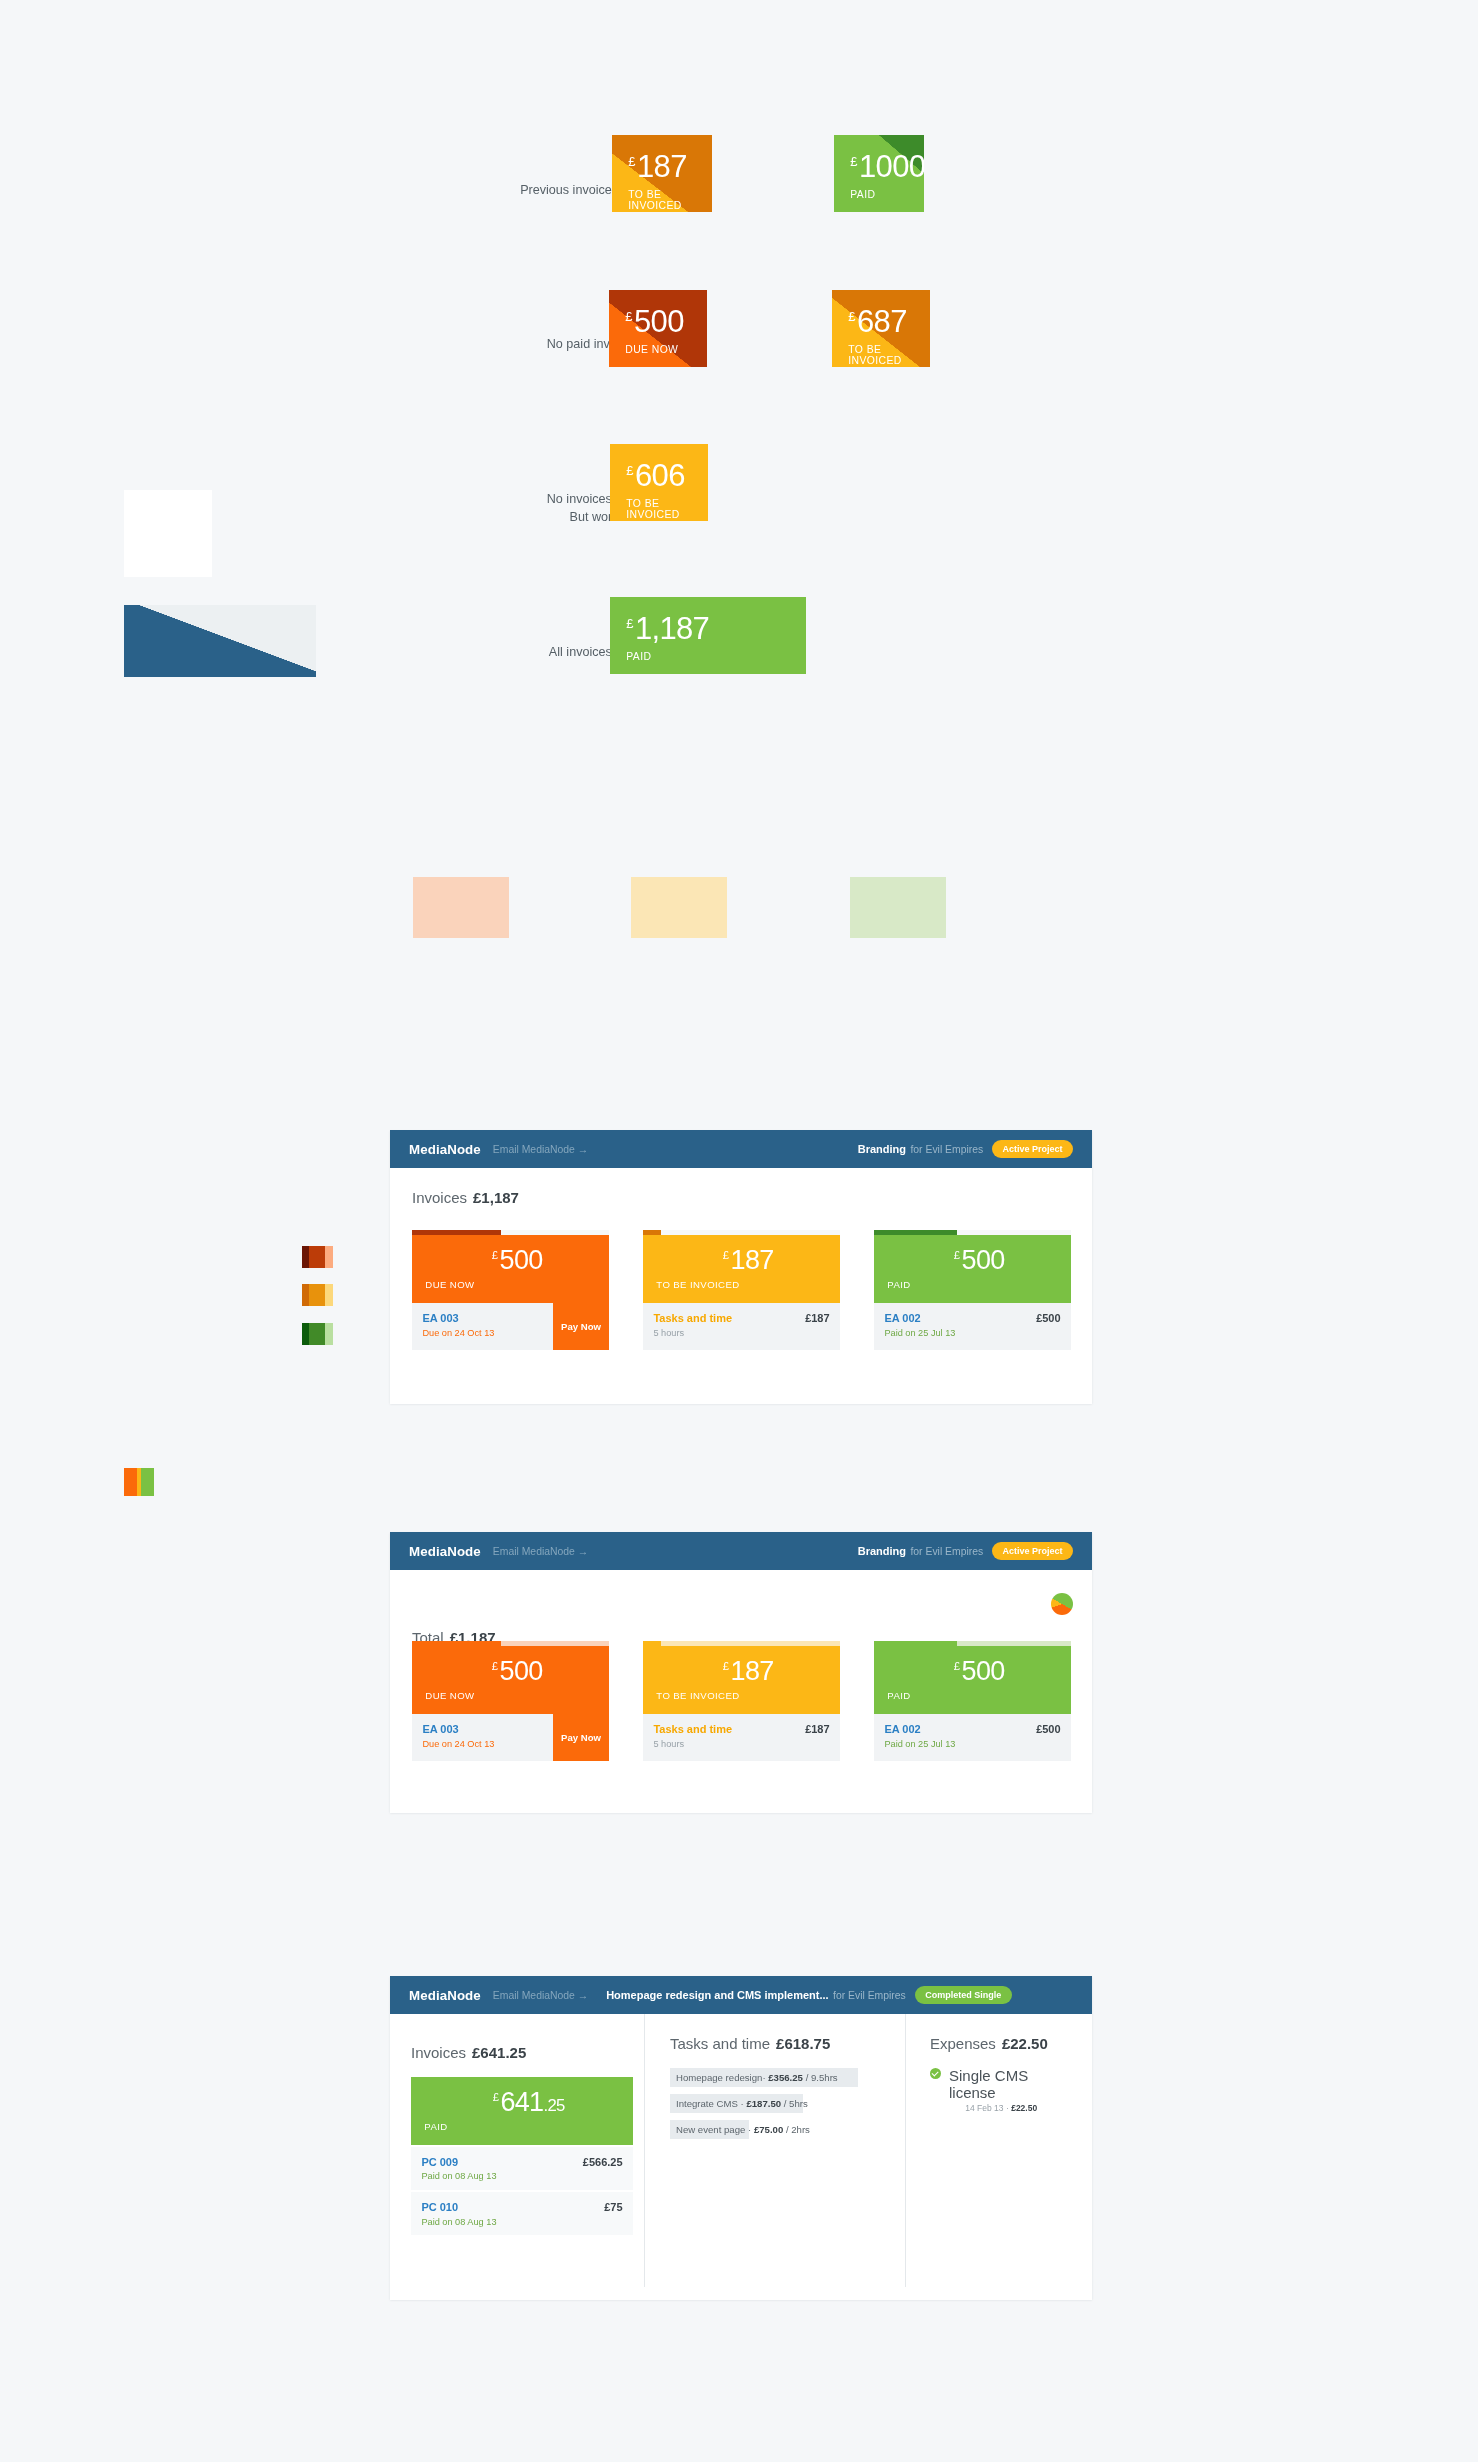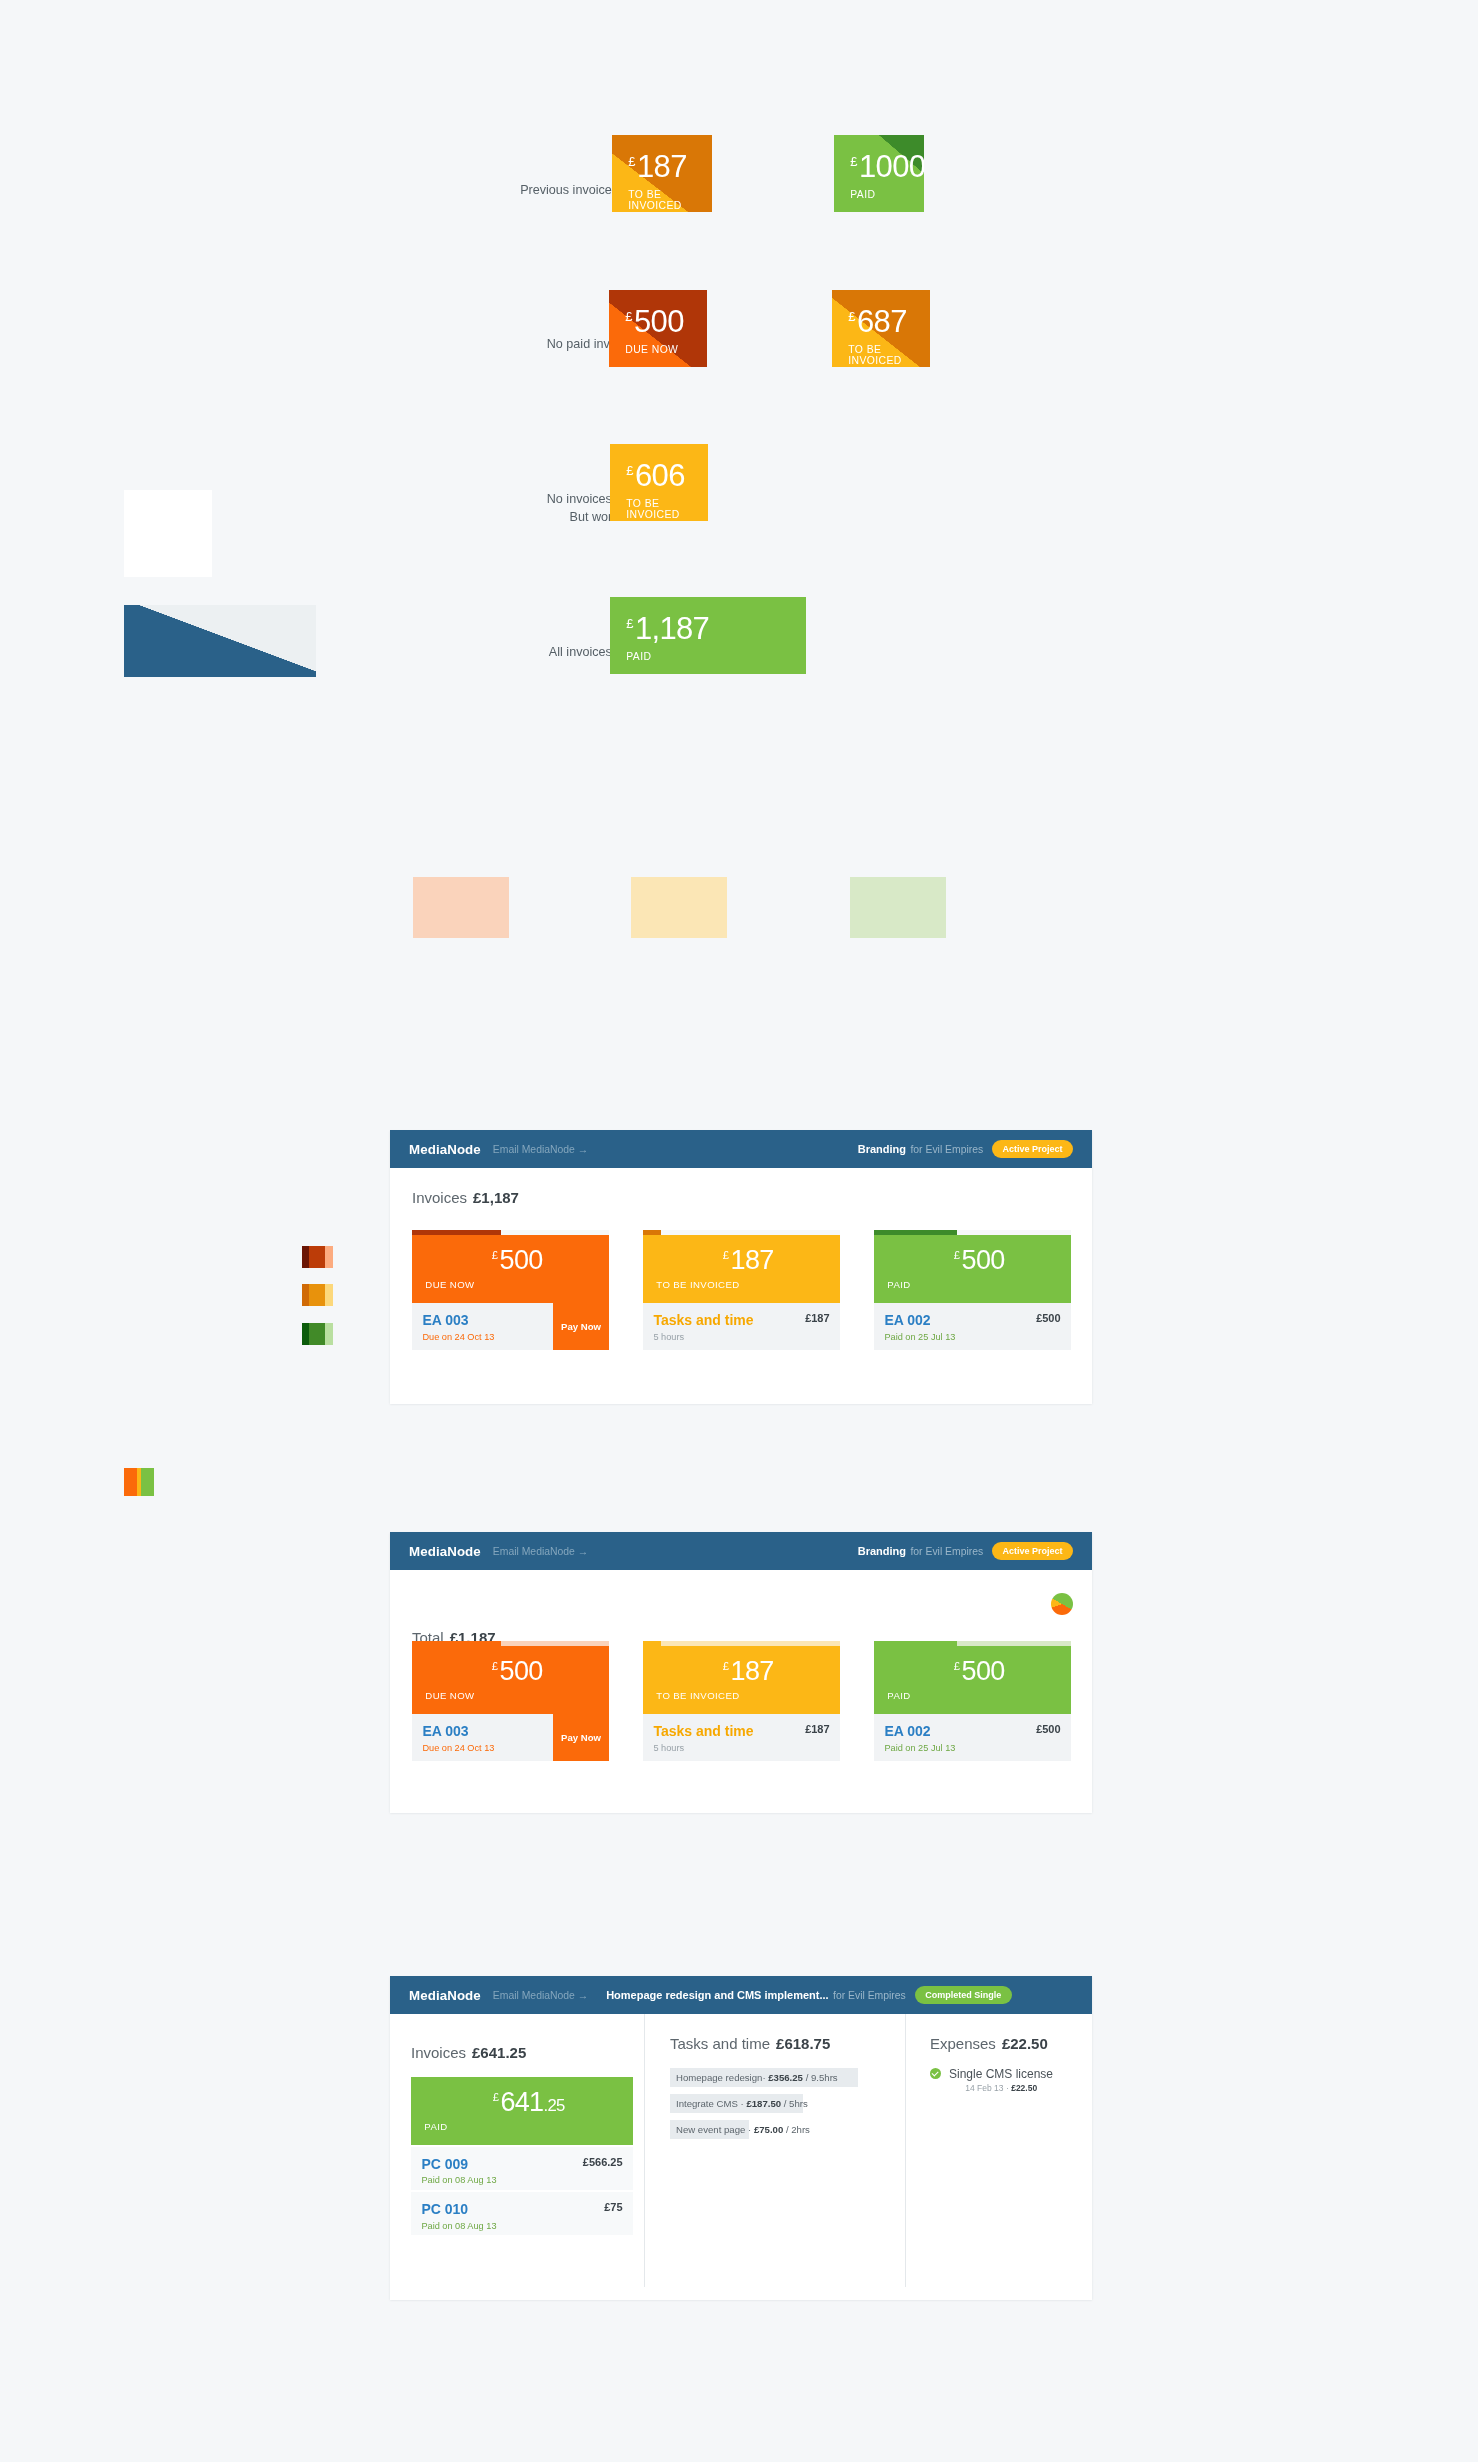--- a/index.html
+++ b/index.html
@@ -59,38 +59,38 @@
 
   .secthead{font-size:15px;color:#5d666d;font-weight:400;}
   .secthead b{color:#3b4349;font-weight:700;margin-left:6px;}
 
   .track{height:5.2px;background:#f6f8f9;position:relative;}
   .track .fill{position:absolute;left:0;top:0;bottom:0;}
 
   .minitile{position:relative;overflow:hidden;}
   .minitile .amt{font-weight:300;text-align:center;}
   .foot{background:#f1f3f5;position:relative;box-sizing:border-box;padding:9px 10.4px;}
-  .foot .ref{font-weight:700;font-size:14px;}
+  .foot .ref{font-weight:700;font-size:11px;}
   .foot .ref.blue{color:#2b7fc4;}
   .foot .ref.amber{color:#f7a800;}
   .foot .sub{font-size:9.2px;margin-top:3.7px;}
   .foot .amtr{position:absolute;right:10.4px;top:9px;font-weight:700;font-size:11px;color:#3b4349;}
   .paybtn{
     position:absolute;right:0;top:0;bottom:0;width:56px;background:#fb6a0a;
     color:#fff;font-weight:700;font-size:9.6px;
     display:flex;align-items:center;justify-content:center;
   }
 
   .taskrow{position:relative;height:19px;margin-bottom:6.7px;}
   .taskrow .hl{position:absolute;left:0;top:0;bottom:0;background:#e7ebee;}
   .taskrow .txt{position:relative;z-index:2;font-size:9.6px;color:#5d666d;line-height:19px;padding-left:6px;white-space:nowrap;}
   .taskrow .txt b{color:#3b4349;}
 
   .expitem{position:relative;padding-left:19px;}
-  .expitem .nm{font-size:12px;color:#4a5258;}
+  .expitem .nm{font-size:15px;color:#4a5258;}
   .expitem .dt{font-size:8.5px;color:#98a1a8;margin-top:2.2px;padding-left:16.3px;}
   .expitem .dt b{color:#3b4349;}
   .tickicon{position:absolute;left:0;top:0.7px;width:11px;height:11px;border-radius:50%;background:#7ac143;}
   .tickicon:after{
     content:"";position:absolute;left:3px;top:2.2px;width:3px;height:5.2px;
     border:solid #fff;border-width:0 1.5px 1.5px 0;transform:rotate(45deg);
   }
   .vrule{position:absolute;width:0.7px;background:#e4e8eb;}
   .pie{position:absolute;width:22px;height:22px;border-radius:50%;}
 </style>

